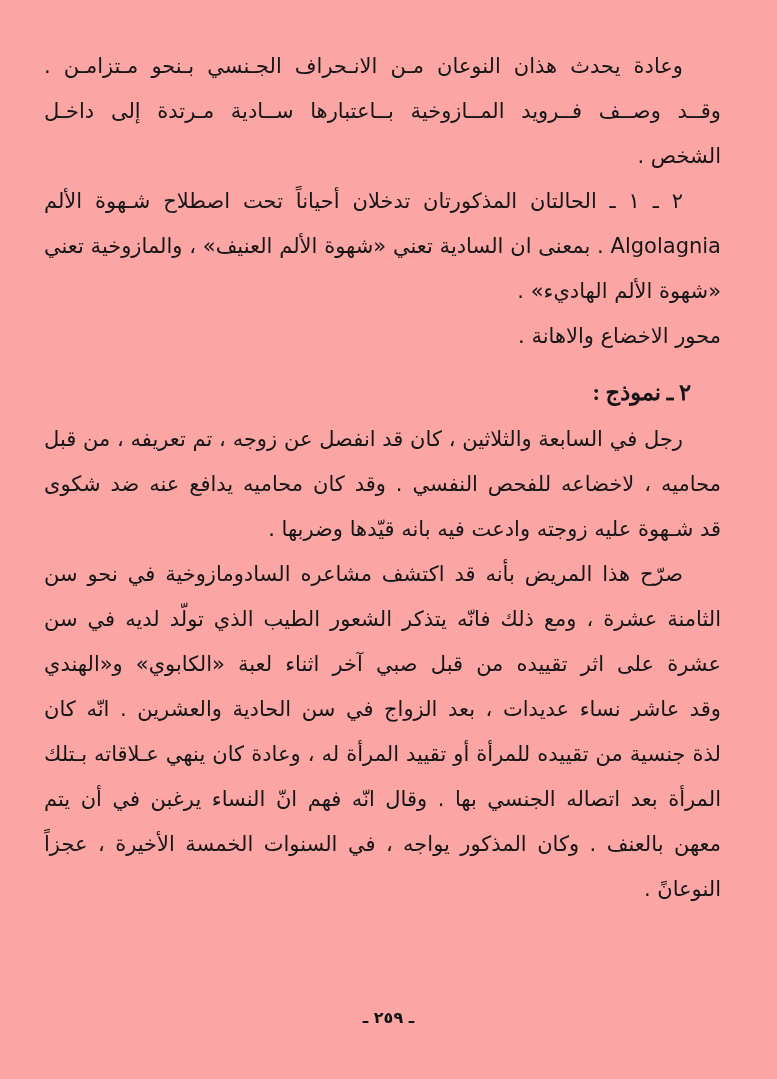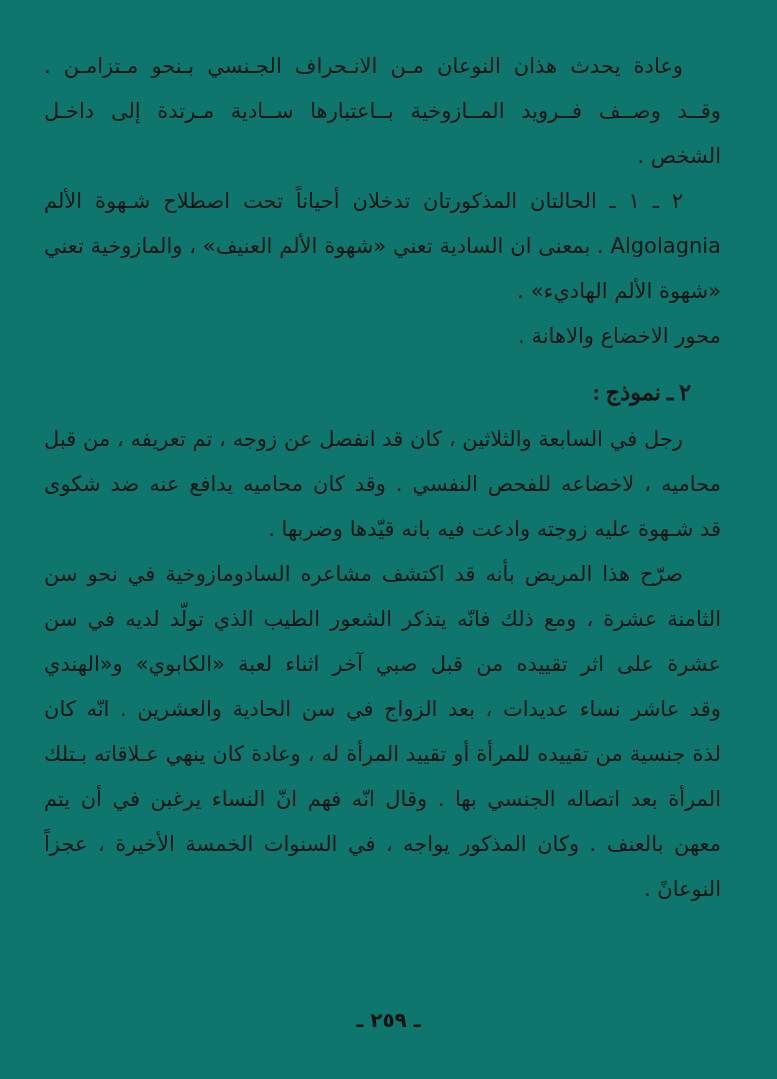--- a/index.html
+++ b/index.html
@@ -10,21 +10,21 @@
     width: 777px;
     height: 1079px;
     position: relative;
     background: #fdfdfb;
     overflow: hidden;
     font-family: "DejaVu Sans", sans-serif;
   }
   .page {
     position: absolute;
     inset: 0;
-    background: #0f766e;
+    background: #fca5a5;
   }
   .text-block {
     position: absolute;
     top: 44px;
     right: 56px;
     left: 44px;
     direction: rtl;
     color: #161616;
   }
   .line {
@@ -55,21 +55,21 @@
   }
   .footer {
     position: absolute;
     top: 1008px;
     left: 0;
     width: 777px;
     text-align: center;
     direction: rtl;
   }
   .page-number {
-    font-size: 20px;
+    font-size: 16px;
     font-weight: bold;
     color: #111;
     letter-spacing: 1px;
   }
 </style>
 </head>
 <body>
 
 <div class="page">
 

